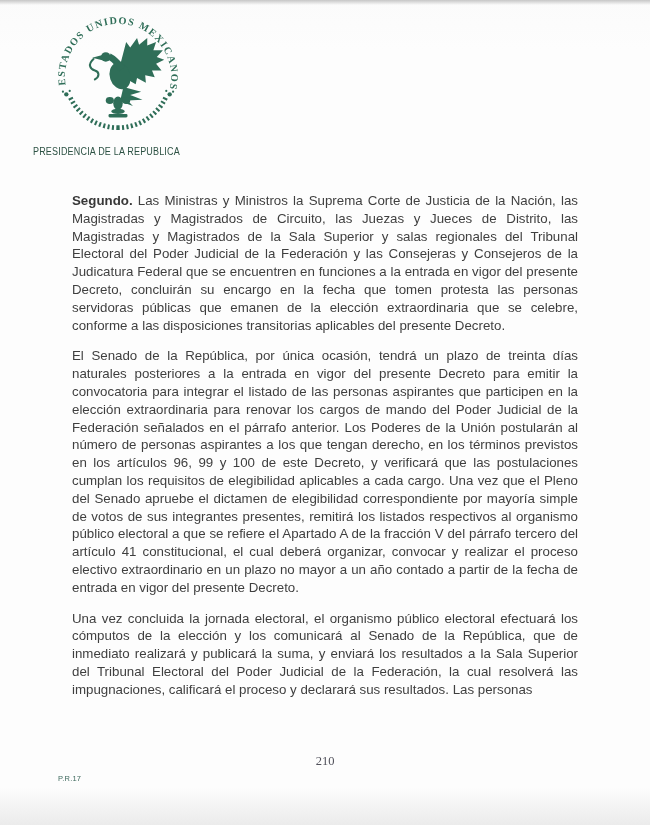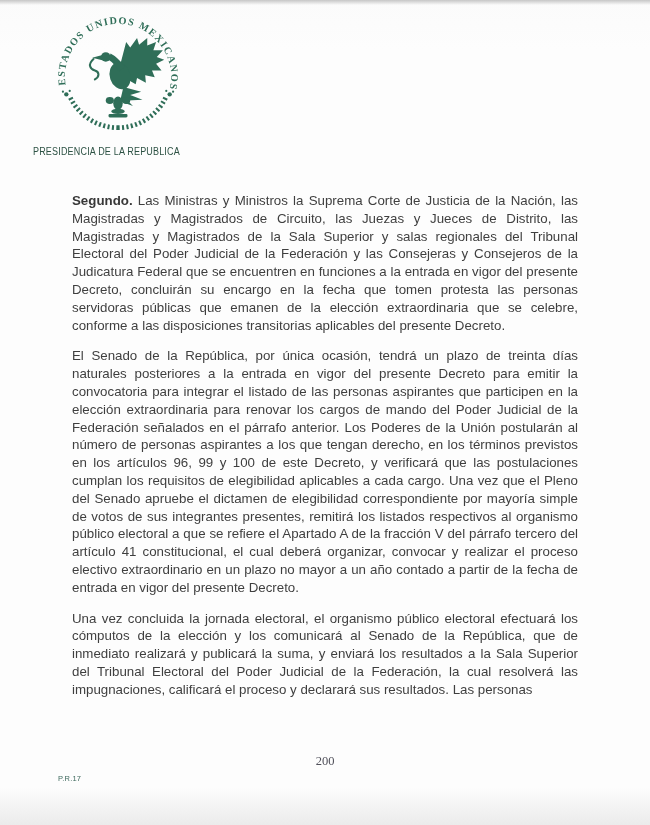--- a/index.html
+++ b/index.html
@@ -102,17 +102,17 @@
   </svg>
 
   <div class="institution">PRESIDENCIA DE LA REPUBLICA</div>
 
   <main class="decree-body">
     <p><b>Segundo.</b> <span>Las Ministras y Ministros la Suprema Corte de Justicia de la Nación, las Magistradas y Magistrados de Circuito, las Juezas y Jueces de Distrito, las Magistradas y Magistrados de la Sala Superior y salas regionales del Tribunal Electoral del Poder Judicial de la Federación y las Consejeras y Consejeros de la Judicatura Federal que se encuentren en funciones a la entrada en vigor del presente Decreto, concluirán su encargo en la fecha que tomen protesta las personas servidoras públicas que emanen de la elección extraordinaria que se celebre, conforme a las disposiciones transitorias aplicables del presente Decreto.</span></p>
     <p><span>El Senado de la República, por única ocasión, tendrá un plazo de treinta días naturales posteriores a la entrada en vigor del presente Decreto para emitir la convocatoria para integrar el listado de las personas aspirantes que participen en la elección extraordinaria para renovar los cargos de mando del Poder Judicial de la Federación señalados en el párrafo anterior. Los Poderes de la Unión postularán al número de personas aspirantes a los que tengan derecho, en los términos previstos en los artículos 96, 99 y 100 de este Decreto, y verificará que las postulaciones cumplan los requisitos de elegibilidad aplicables a cada cargo. Una vez que el Pleno del Senado apruebe el dictamen de elegibilidad correspondiente por mayoría simple de votos de sus integrantes presentes, remitirá los listados respectivos al organismo público electoral a que se refiere el Apartado A de la fracción V del párrafo tercero del artículo 41 constitucional, el cual deberá organizar, convocar y realizar el proceso electivo extraordinario en un plazo no mayor a un año contado a partir de la fecha de entrada en vigor del presente Decreto.</span></p>
     <p><span>Una vez concluida la jornada electoral, el organismo público electoral efectuará los cómputos de la elección y los comunicará al Senado de la República, que de inmediato realizará y publicará la suma, y enviará los resultados a la Sala Superior del Tribunal Electoral del Poder Judicial de la Federación, la cual resolverá las impugnaciones, calificará el proceso y declarará sus resultados. Las personas</span></p>
   </main>
 
-  <div class="page-number">200</div>
+  <div class="page-number">210</div>
   <div class="doc-code">P.R.17</div>
 
   <div class="bottom-fade"></div>
 </div>
 
 </body></html>

